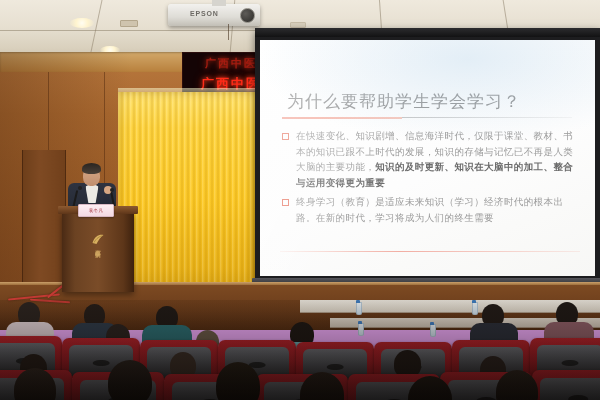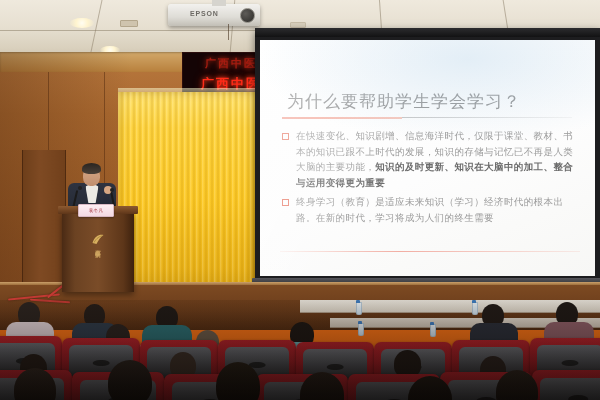--- a/index.html
+++ b/index.html
@@ -1,20 +1,20 @@
 <!DOCTYPE html>
 <html><head>
 <meta charset="utf-8">
 <style>
   html,body{margin:0;padding:0;background:#000;}
   body{font-family:"Liberation Sans",sans-serif;}
 
   #scene{
     position:relative;width:600px;height:400px;overflow:hidden;
-    background:#f97316;
+    background:#f0abfc;
   }
 
   
   .ceiling{
     position:absolute;left:0;top:0;width:600px;height:62px;
     background:linear-gradient(180deg,#efe9dd 0%,#e6dfd0 45%,#d9d0bd 78%,#c9bda6 100%);
   }
   .ceil-seam{position:absolute;background:rgba(140,128,105,.55);}
   .ceil-light{
     position:absolute;border-radius:50%;

